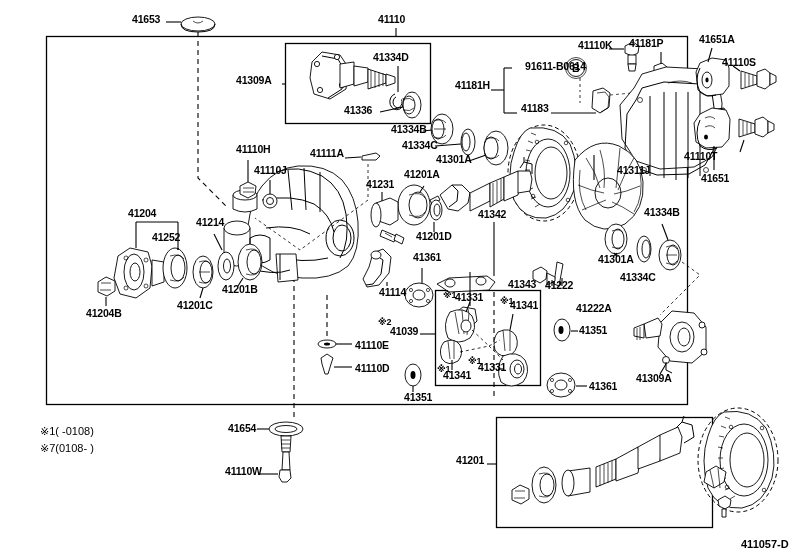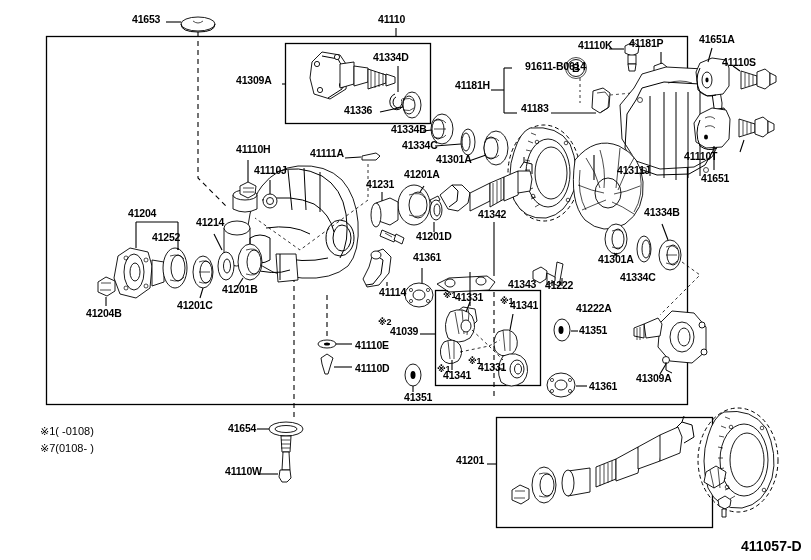--- a/index.html
+++ b/index.html
@@ -3,21 +3,21 @@
 <meta charset="utf-8">
 <style>
   html,body{margin:0;padding:0;background:#ffffff;}
   body{width:811px;height:560px;position:relative;overflow:hidden;
        font-family:"Liberation Sans","DejaVu Sans",sans-serif;color:#000;}
   #stage{position:absolute;left:0;top:0;width:811px;height:560px;padding-left:42px;}
   svg#art{position:absolute;left:0;top:0;width:811px;height:560px;}
   .lbl{position:absolute;font-weight:bold;font-size:10.5px;letter-spacing:-0.2px;
        white-space:nowrap;line-height:1;color:#000;}
   .note{position:absolute;font-size:11px;white-space:nowrap;line-height:1.35;}
-  .docid{position:absolute;font-size:14px;font-weight:bold;letter-spacing:0px;text-align:right;}
+  .docid{position:absolute;font-size:11px;font-weight:bold;letter-spacing:0px;text-align:right;}
   .mk{font-size:9px;font-weight:bold;}
 </style>
 </head>
 <body>
 
 <div id="stage">
 
 <svg id="art" viewBox="0 0 811 560">
   <defs>
     <style>

